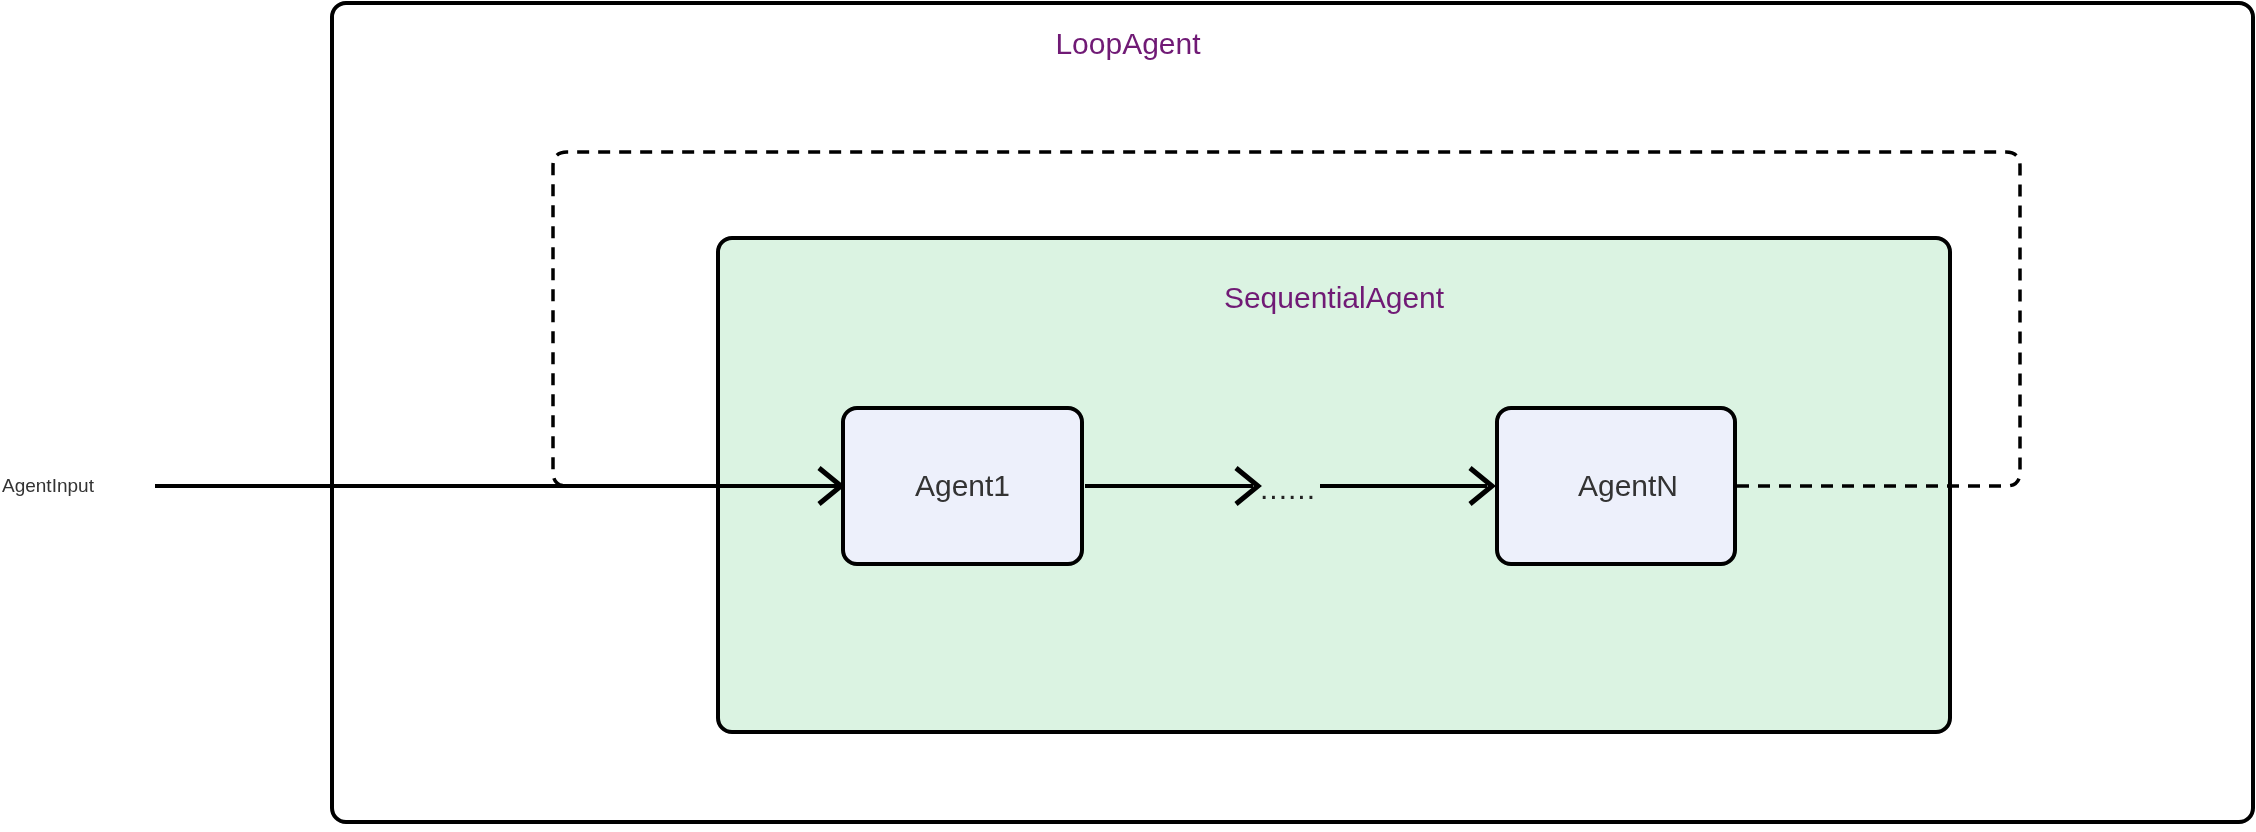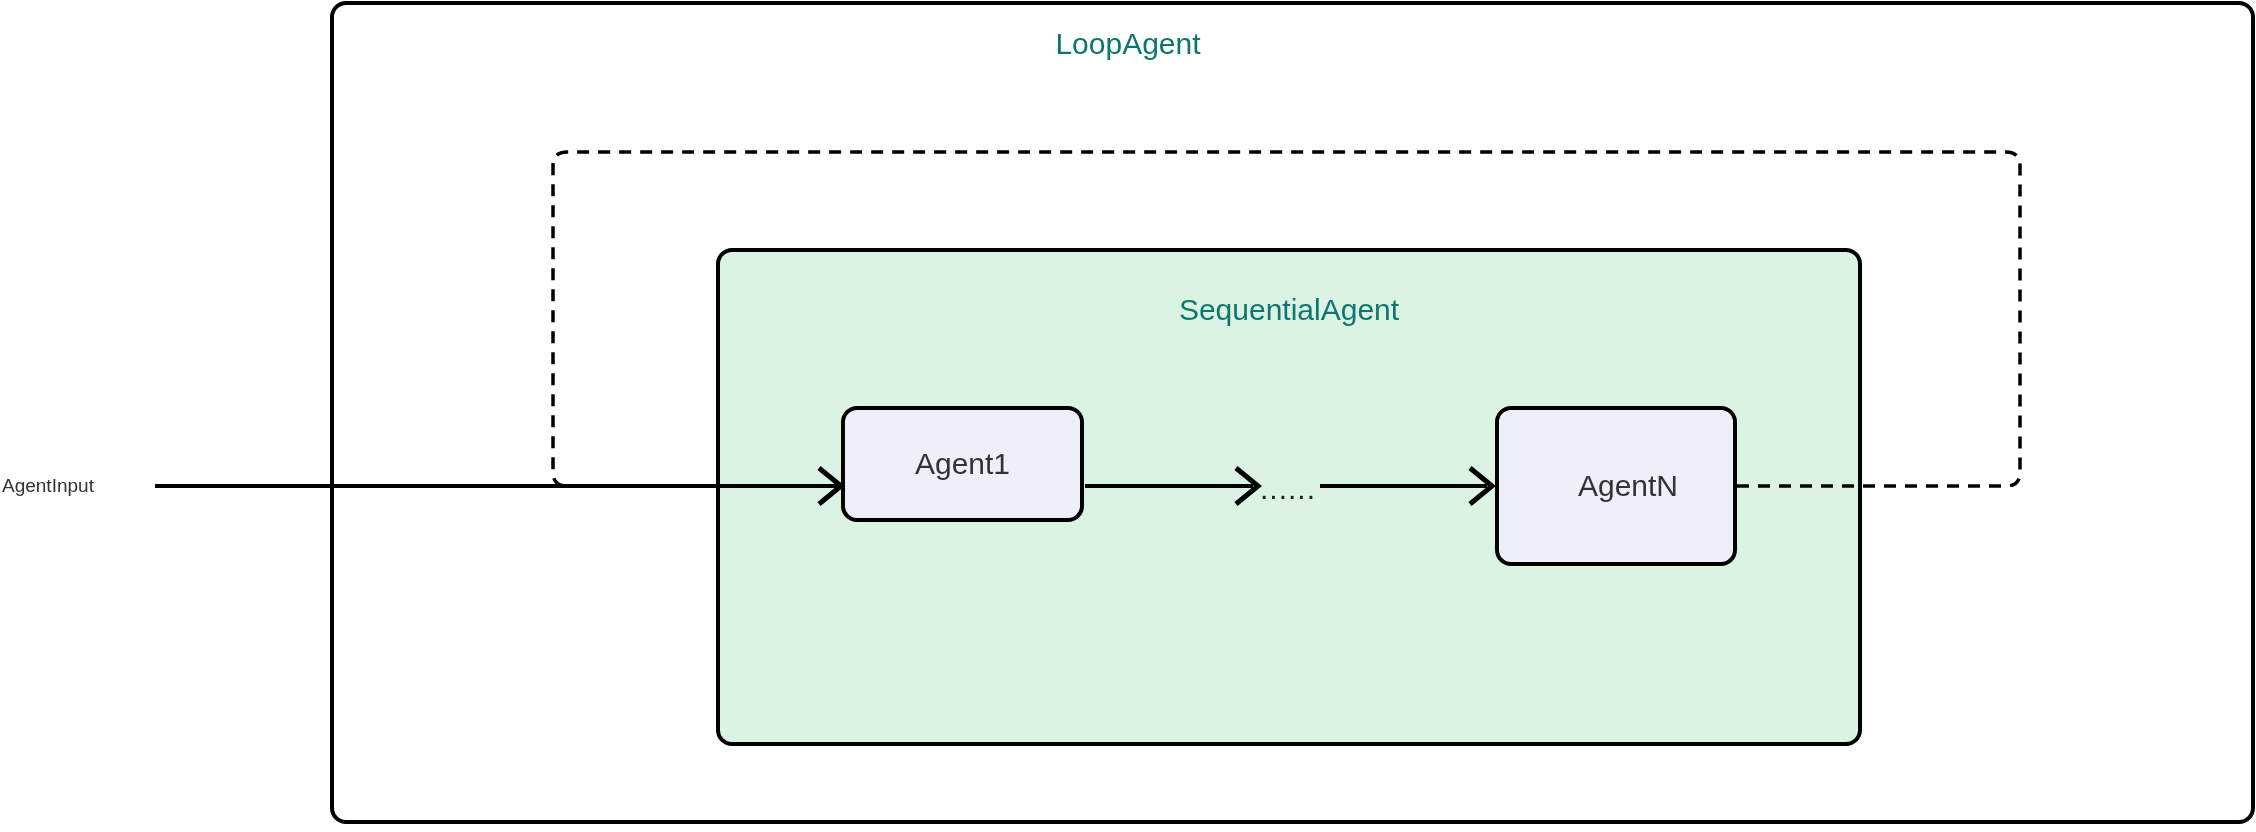--- a/index.html
+++ b/index.html
@@ -30,32 +30,31 @@
     background: #ffffff;
     z-index: 1;
   }
   .container-title {
     position: absolute;
     left: 0;
     right: 0;
     text-align: center;
     font-size: 30px;
     line-height: 36px;
-    color: #0f766e;
+    color: #701a75;
     z-index: 6;
   }
   .outer-title { top: 26px; }
   .green-box {
     left: 716px;
     top: 236px;
-    width: 1146px;
+    width: 1236px;
     height: 498px;
     background: #dbf3e2;
     z-index: 2;
-    margin-top: 12px;
   }
   .green-title { top: 40px; }
   .edges-svg {
     position: absolute;
     left: 0;
     top: 0;
     width: 2256px;
     height: 832px;
     z-index: 3;
   }
@@ -69,21 +68,21 @@
     align-items: center;
     justify-content: center;
     font-size: 30px;
     color: #333333;
     z-index: 4;
   }
   .node-agent1 {
     left: 841px;
     top: 406px;
     width: 243px;
-    height: 116px;
+    height: 160px;
   }
   .node-agentn {
     left: 1495px;
     top: 406px;
     width: 242px;
     height: 160px;
     padding-left: 24px;
   }
   .input-label {
     position: absolute;

